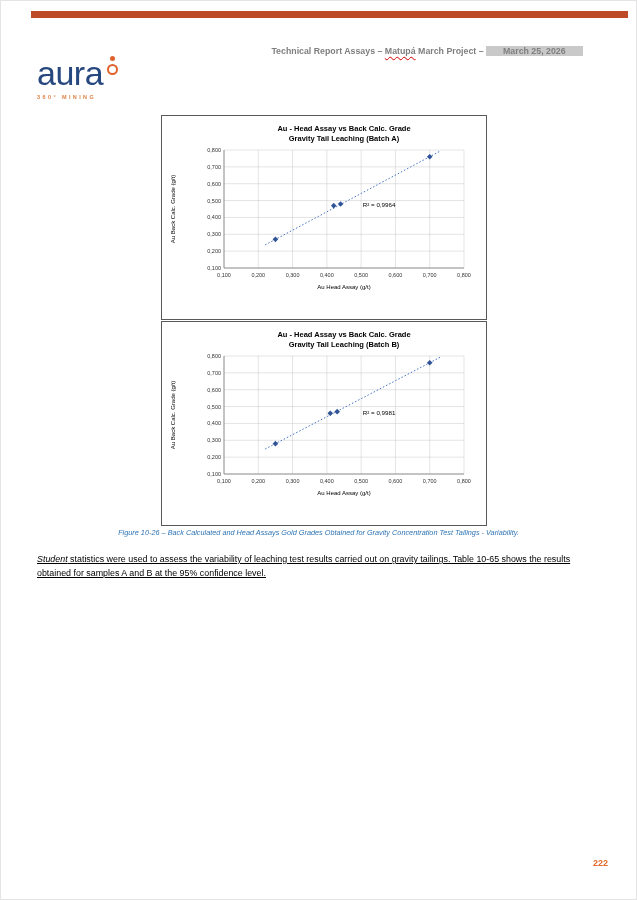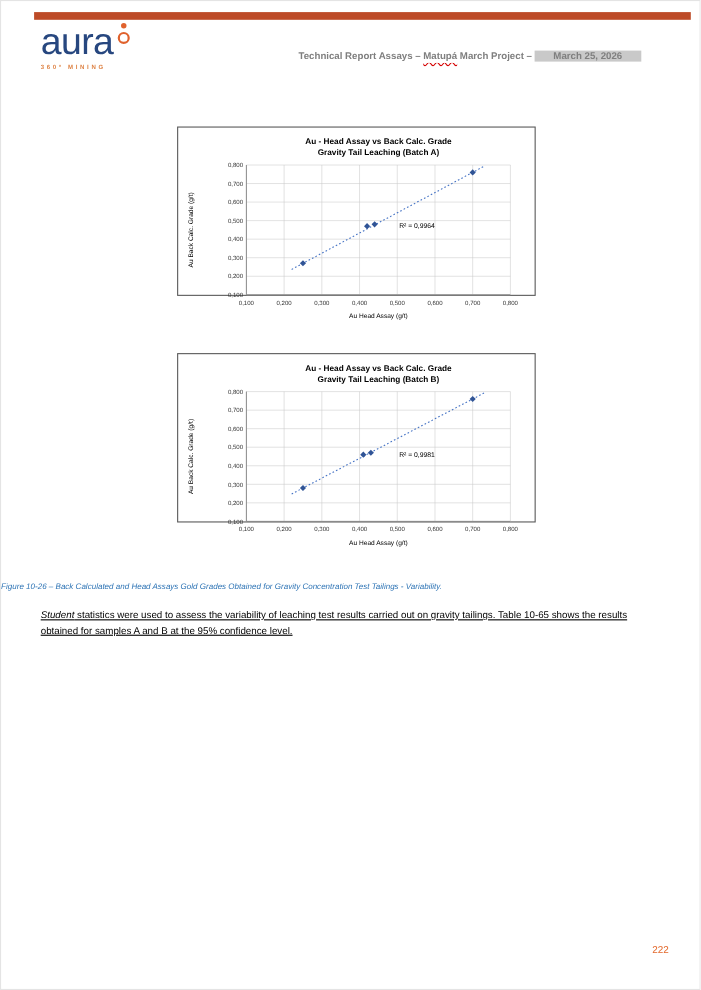--- a/index.html
+++ b/index.html
@@ -1,35 +1,35 @@
 <!DOCTYPE html>
 <html style="--accent-bar: #bd4b27; --logo-blue: #27477f; --logo-orange: #e0622d; --tagline-orange: #de8244; --header-gray: #7f7f7f; --highlight-gray: #c9c9c9; --caption-blue: #2e74b5; --page-number-orange: #e3682b;"><head>
 <meta charset="utf-8">
 <style>
   *{margin:0;padding:0;box-sizing:border-box;}
   html,body{background:#ffffff;}
   body{width:637px;height:900px;position:relative;font-family:"Liberation Sans",sans-serif;}
   .page{position:absolute;inset:0;background:#fff;border:1px solid #e4e4e4;overflow:hidden;}
   .topbar{position:absolute;left:30px;top:10px;width:597px;height:7px;background:var(--accent-bar,#bd4b27);}
   .logo{position:absolute;left:36px;top:20px;width:130px;}
-  .logo-row{display:flex;align-items:center;}
+  .logo-row{display:flex;align-items:center;margin-top:35px;}
   .logo-text{font-size:34px;line-height:1;color:var(--logo-blue,#27477f);letter-spacing:-0.5px;}
   .logo-mark{display:inline-block;position:relative;width:16px;height:34px;margin-left:2px;}
   .logo-mark .dot{position:absolute;top:0px;left:5px;width:5px;height:5px;border-radius:50%;background:var(--logo-orange,#e0622d);}
   .logo-mark .ring{position:absolute;top:8px;left:2px;width:11px;height:11px;border-radius:50%;border:2.5px solid var(--logo-orange,#e0622d);}
   .logo-tag{margin-top:4px;font-size:5.5px;letter-spacing:2.4px;color:var(--tagline-orange,#de8244);font-weight:bold;}
   .header-title{position:absolute;top:45px;left:228px;width:396px;text-align:center;font-size:8.8px;font-weight:bold;color:var(--header-gray,#7f7f7f);white-space:nowrap;}
   .misspell{text-decoration:underline wavy #d40000 1px;text-underline-offset:2px;}
   .date-highlight{background:var(--highlight-gray,#c9c9c9);padding:0 17px;}
-  .chart-box{position:absolute;left:160px;width:326px;height:154px;border:1px solid #595959;background:#fff;}
+  .chart-box{position:absolute;left:160px;width:326px;height:205px;border:1px solid #595959;background:#fff;}
   .chart-box[data-chart="0"]{top:114px;}
   .chart-box[data-chart="1"]{top:320px;}
-  .caption{position:absolute;top:527px;left:0;width:100%;text-align:left;font-style:italic;font-size:7.3px;color:var(--caption-blue,#2e74b5);}
+  .caption{position:absolute;top:527px;left:0;width:100%;text-align:center;font-style:italic;font-size:7.3px;color:var(--caption-blue,#2e74b5);}
   .body-text{position:absolute;top:551px;left:36px;width:567px;font-size:8.9px;line-height:1.6;color:#000;text-decoration:underline;}
-  .page-number{position:absolute;top:857px;right:28px;font-size:9px;font-weight:normal;color:var(--page-number-orange,#e3682b);}
+  .page-number{position:absolute;top:857px;right:28px;font-size:9px;font-weight:bold;color:var(--page-number-orange,#e3682b);}
   svg text{font-family:"Liberation Sans",sans-serif;}
 </style>
 </head>
 <body>
 
 <div class="page">
 
   <div class="topbar"></div>
 
   <div class="logo">

